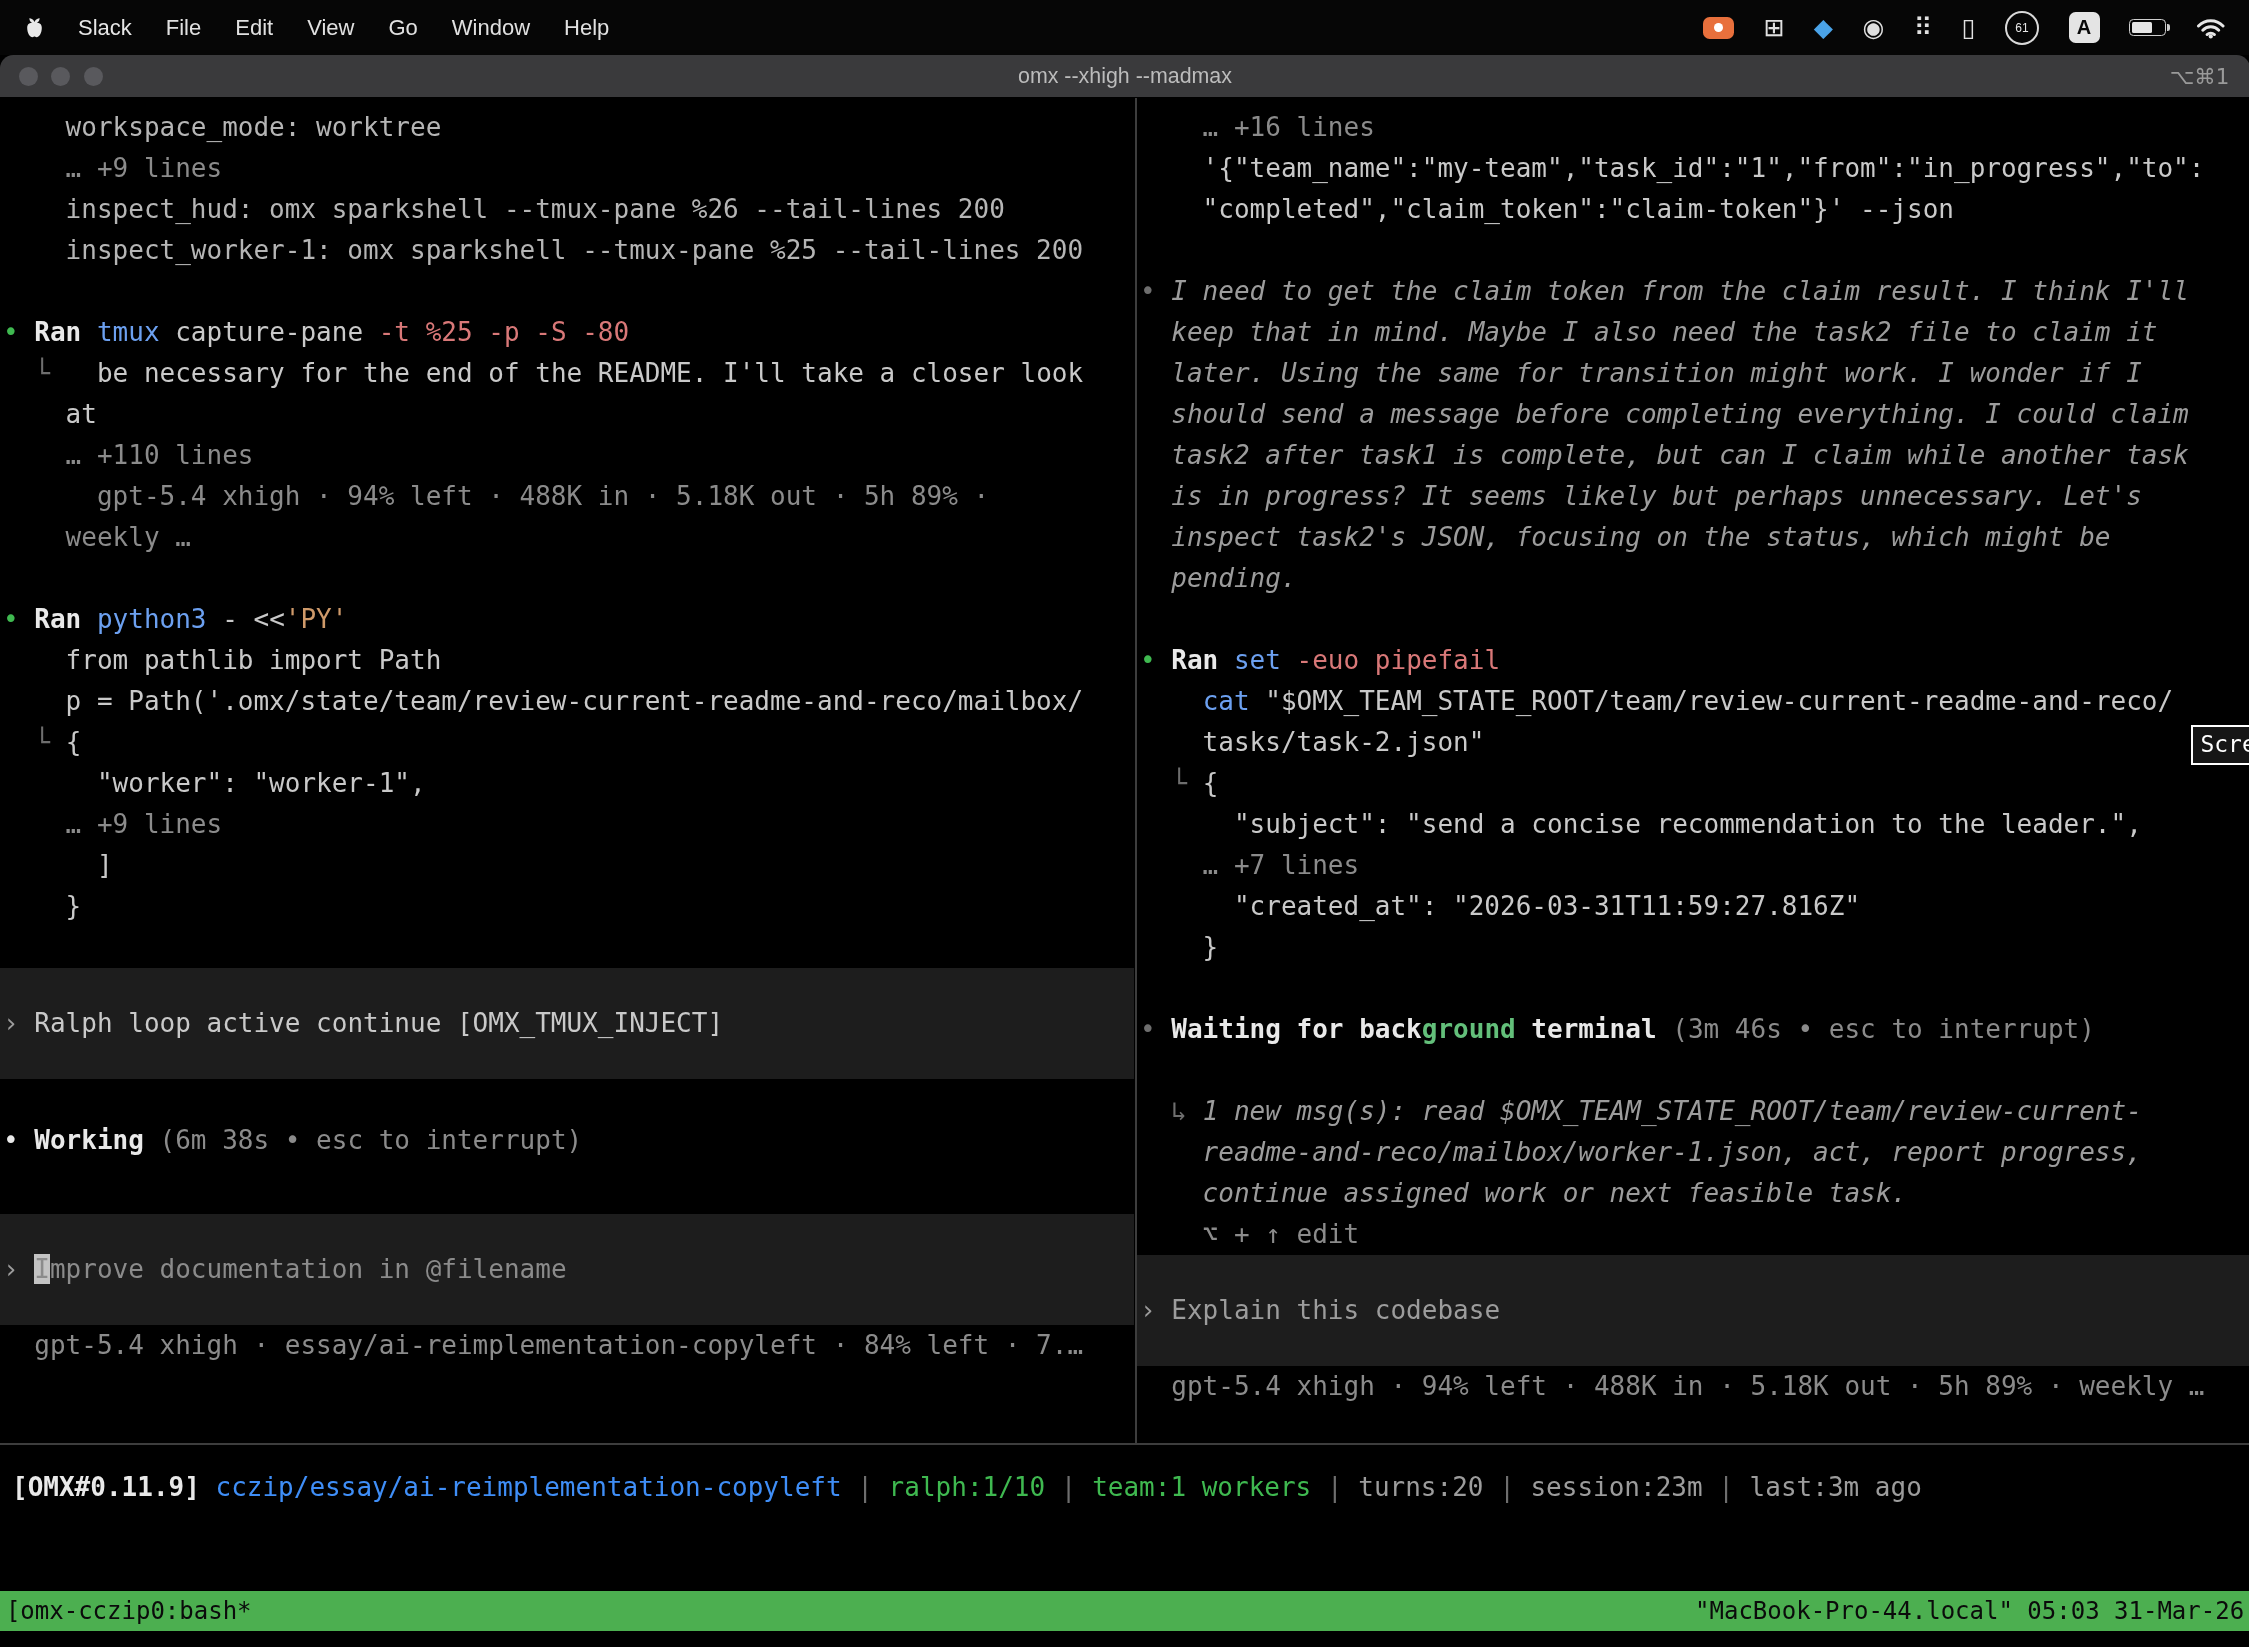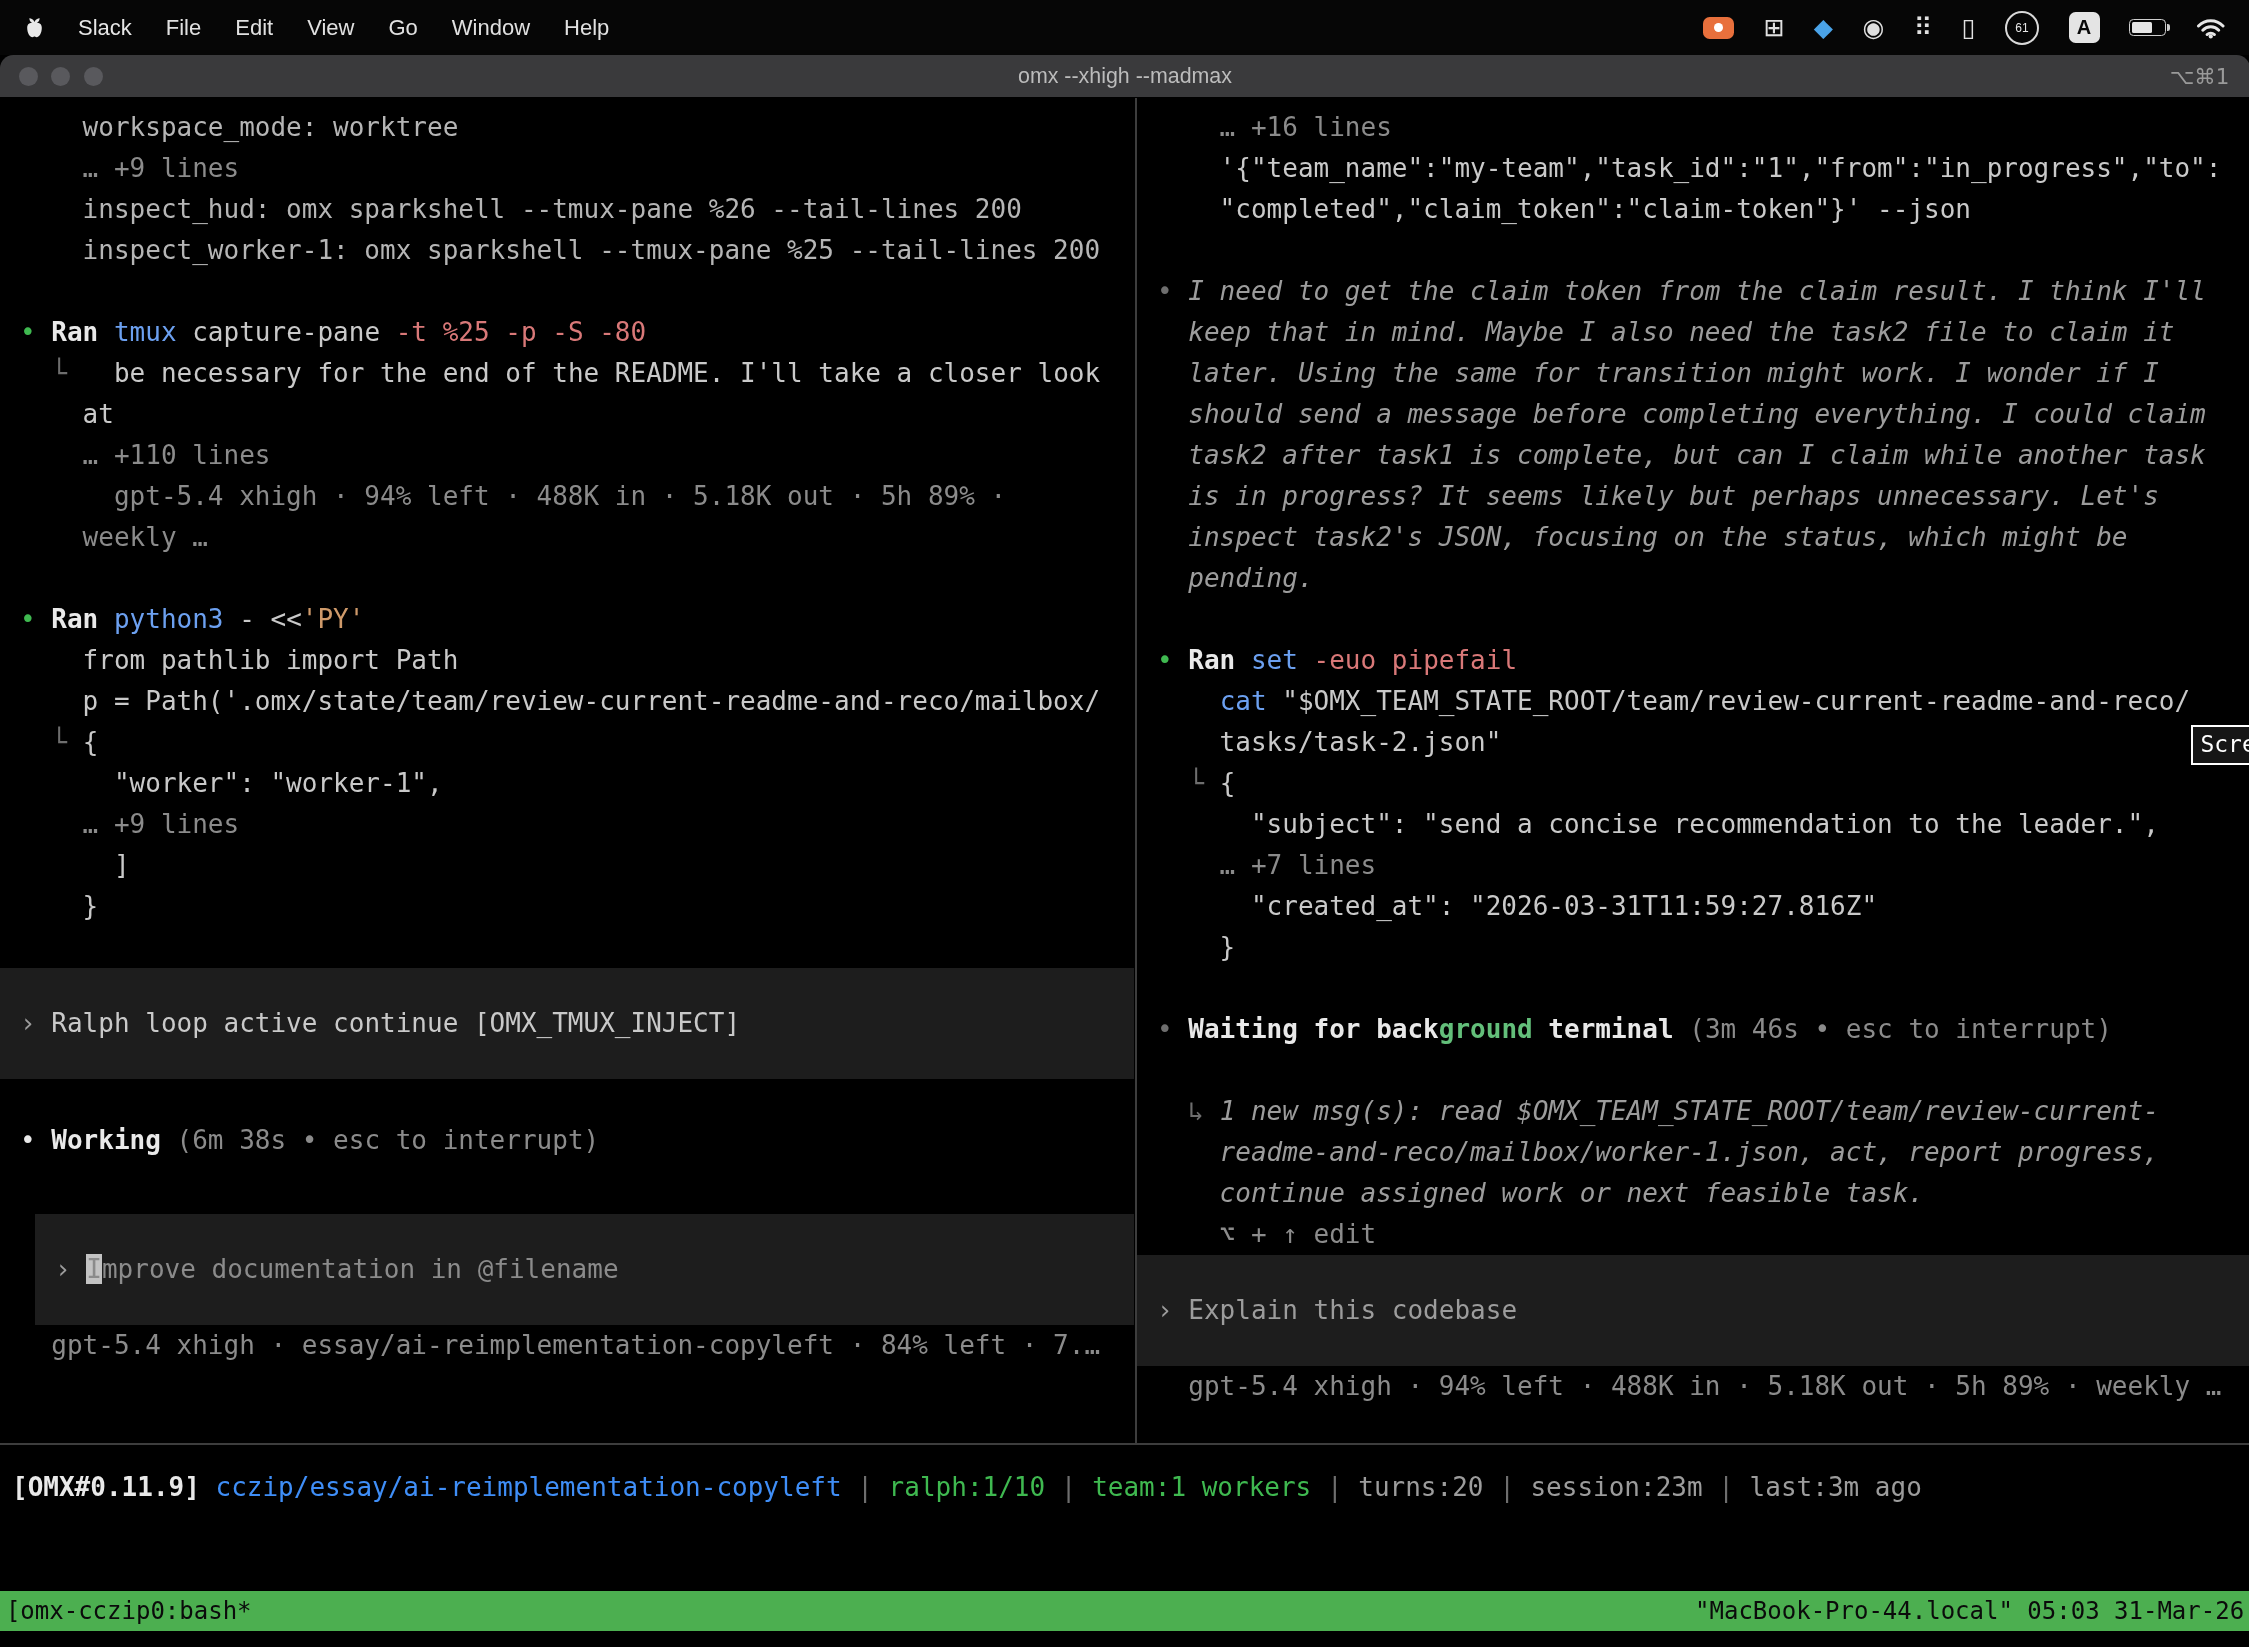--- a/index.html
+++ b/index.html
@@ -43,21 +43,21 @@
   .win-shortcut{position:absolute;right:20.7px;color:#9a9a9a;font-size:21.4px;font-family:"DejaVu Sans","Liberation Sans",sans-serif}
 
   
   .term{position:absolute;top:97px;left:0;width:2250px;height:1550px;background:#000}
   .pane{position:absolute;top:0;height:1346px;overflow:hidden;padding-top:10.3px}
   .pane-left{left:0;width:1134px}
   .pane-right{left:1137px;width:1113px}
   .vdiv{position:absolute;left:1135px;top:0;width:1.5px;height:1346px;background:#3d3d3d}
   .hdiv{position:absolute;left:0;top:1346px;width:2250px;height:1.5px;background:#3d3d3d}
 
-  .tline{min-height:41px;line-height:41px;font-size:26px;white-space:pre;padding-left:20px;color:var(--text)}
+  .tline{min-height:41px;line-height:41px;font-size:26px;white-space:pre;padding-left:3px;color:var(--text)}
   .band{background:var(--band-bg);padding-top:35px;padding-bottom:35px}
   .bold{font-weight:700}
   .ital{font-style:italic}
   .cursor{background:#c3c3c3;color:#141414}
   .c-white{color:var(--white)} .c-text{color:var(--text)} .c-label{color:var(--label)}
   .c-dim{color:var(--dim)} .c-dim2{color:var(--dim2)} .c-gray{color:var(--gray)}
   .c-blue{color:var(--blue)} .c-blue2{color:var(--blue2)} .c-red{color:var(--red)}
   .c-green{color:var(--green)} .c-green2{color:var(--green2)} .c-orange{color:var(--orange)}
 
   .hud{position:absolute;top:1370px;left:0;width:2250px}
@@ -146,21 +146,21 @@
       <div class="tline"><span class="c-dim2">  └ </span><span class="c-text">{</span></div>
       <div class="tline"><span class="c-text">      "worker": "worker-1",</span></div>
       <div class="tline"><span class="c-dim">    … +9 lines</span></div>
       <div class="tline"><span class="c-text">      ]</span></div>
       <div class="tline"><span class="c-text">    }</span></div>
       <div class="tline">&nbsp;</div>
       <div class="tline band"><span class="c-gray">› </span><span class="c-text">Ralph loop active continue [OMX_TMUX_INJECT]</span></div>
       <div class="tline">&nbsp;</div>
       <div class="tline"><span class="c-white">• </span><span class="c-white bold">Working </span><span class="c-dim">(6m 38s • esc to interrupt)</span></div>
       <div class="tline">&nbsp;</div>
-      <div class="tline band" style="margin-top: 11.8px; margin-left: 35px;"><span class="c-gray">› </span><span class="c-dim cursor">I</span><span class="c-dim">mprove documentation in @filename</span></div>
+      <div class="tline band" style="margin-top: 11.8px;"><span class="c-gray">› </span><span class="c-dim cursor">I</span><span class="c-dim">mprove documentation in @filename</span></div>
       <div class="tline"><span class="c-dim">  gpt-5.4 xhigh · essay/ai-reimplementation-copyleft · 84% left · 7.…</span></div>
     </div>
   <div class="pane pane-right">
       <div class="tline"><span class="c-dim">    … +16 lines</span></div>
       <div class="tline"><span class="c-text">    '{"team_name":"my-team","task_id":"1","from":"in_progress","to":</span></div>
       <div class="tline"><span class="c-text">    "completed","claim_token":"claim-token"}' --json</span></div>
       <div class="tline">&nbsp;</div>
       <div class="tline"><span class="c-dim2">• </span><span class="c-gray ital">I need to get the claim token from the claim result. I think I'll</span></div>
       <div class="tline"><span class="c-gray ital">  keep that in mind. Maybe I also need the task2 file to claim it</span></div>
       <div class="tline"><span class="c-gray ital">  later. Using the same for transition might work. I wonder if I</span></div>

